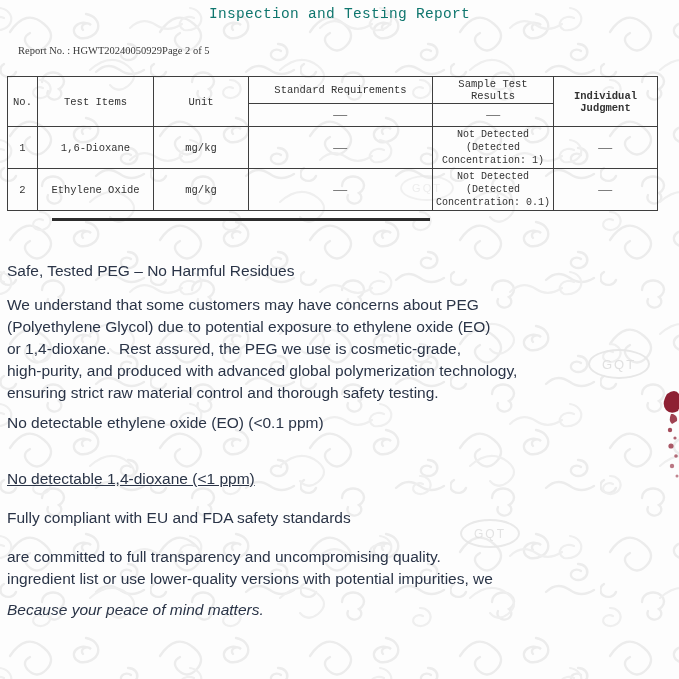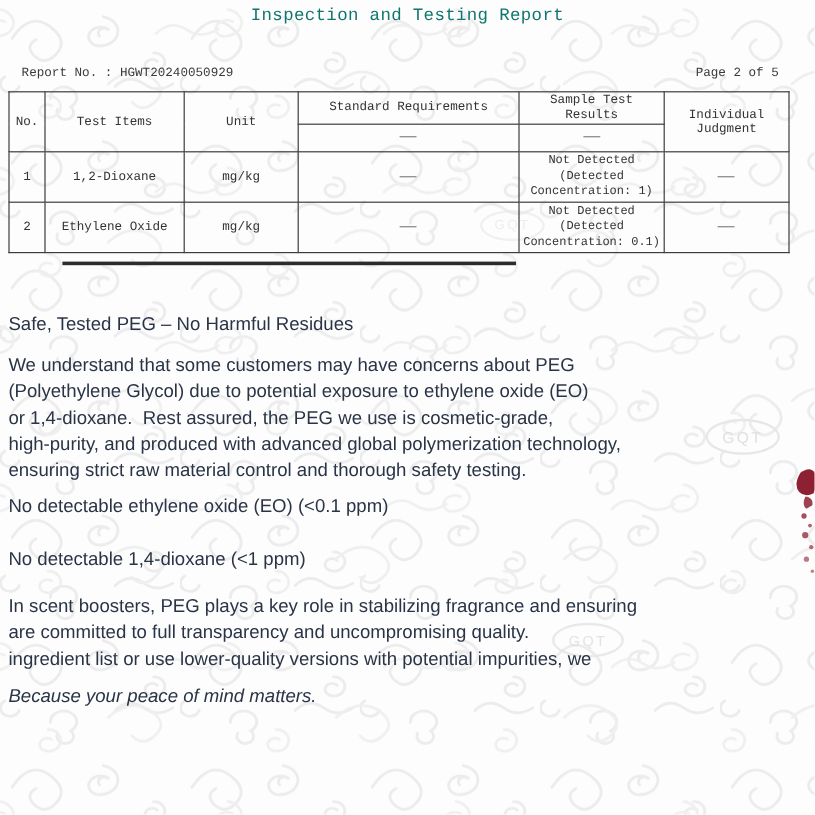--- a/index.html
+++ b/index.html
@@ -9,23 +9,23 @@
   }
   .bg-pattern{position:absolute;left:0;top:0;z-index:0;}
   .wm{position:absolute;z-index:0;border:2px solid #e7e7e7;border-radius:50%;
       color:#e0e0e0;font-family:"Liberation Sans",sans-serif;font-weight:normal;
       display:flex;align-items:center;justify-content:center;letter-spacing:2px;margin-top:35px;}
   .title{
     position:absolute;top:6px;left:0;width:100%;text-align:center;z-index:2;
     font-family:"Liberation Mono","DejaVu Sans Mono",monospace;
     font-size:14.5px;color:#0f766e;letter-spacing:.3px;
   }
-  .meta-row{position:absolute;top:55px;left:18px;right:30px;z-index:2;
-    display:flex;justify-content:space-between;
-    font-family:Liberation Mono, monospace;
+  .meta-row{position:absolute;top:45px;left:18px;right:30px;z-index:2;
+    display:flex;justify-content:flex-start;
+    font-family:Liberation Serif, serif;
     font-size:10.5px;color:#3a3a3a;}
   table.report{
     position:absolute;left:7px;top:76px;width:650px;z-index:2;
     border-collapse:collapse;table-layout:fixed;
     font-family:"Liberation Mono","DejaVu Sans Mono",monospace;
     font-size:10.5px;color:#333;background:transparent;
   }
   table.report th,table.report td{
     border:1px solid #3e3e3e;text-align:center;vertical-align:middle;
     font-weight:normal;padding:1px 2px;overflow:hidden;
@@ -36,21 +36,21 @@
   .result-line1{text-align:center;display:block;}
   .dash{display:inline-block;transform:scaleX(2.2);color:#555;}
   .divider{position:absolute;left:52px;top:218px;width:378px;height:2.5px;
     background:#2c2c2c;z-index:2;}
   .body-text{position:absolute;left:7px;top:253px;width:630px;z-index:2;
     font-size:15.5px;line-height:22px;color:#2a3447;}
   .body-text .line{white-space:pre-wrap;}
   .bt-heading{margin:7px 0 0 0;}
   .bt-para1{margin:12px 0 0 0;}
   .bt-bullet1{margin:8px 0 0 0;}
-  .bt-bullet2{margin:22px 0 0 0;}
+  .bt-bullet2{margin:34px 0 0 0;text-decoration:underline;}
   .bt-bullet3{margin:17px 0 0 0;}
   .bt-para2{margin:17px 0 0 0;}
   .bt-closing{margin:9px 0 0 0;font-style:italic;}
   .red-accent{position:absolute;right:0;top:388px;z-index:1;}
 </style>
 </head>
 <body>
 
 <div class="page">
 
@@ -116,35 +116,35 @@
         <col style="width:121px">
         <col style="width:104px">
     </colgroup>
     <thead>
       <tr class="h1">
         <th rowspan="2">No.</th>
         <th rowspan="2">Test Items</th>
         <th rowspan="2">Unit</th>
         <th>Standard Requirements</th>
         <th>Sample Test Results</th>
-        <th rowspan="2" style="width:90px;padding:0 14px;">Individual Judgment</th>
+        <th rowspan="2" style="width:90px;padding:0 14px;font-weight:bold;">Individual Judgment</th>
       </tr>
       <tr class="h2">
         <th>
           <span class="dash">—</span>
         </th>
         <th>
           <span class="dash">—</span>
         </th>
       </tr>
     </thead>
     <tbody>
       <tr class="datarow">
         <td>1</td>
-        <td>1,2-Dioxane</td>
+        <td>1,6-Dioxane</td>
         <td>mg/kg</td>
         <td>
           <span class="dash">—</span>
         </td>
         <td class="result-cell">
           <span class="result-line1">Not Detected</span>
           <span>(Detected</span><br>
           <span>Concentration: 1)</span>
         </td>
         <td>
@@ -178,23 +178,23 @@
     <div class="bt-para1">
       <div class="line">We understand that some customers may have concerns about PEG</div>
       <div class="line">(Polyethylene Glycol) due to potential exposure to ethylene oxide (EO)</div>
       <div class="line">or 1,4-dioxane.  Rest assured, the PEG we use is cosmetic-grade,</div>
       <div class="line">high-purity, and produced with advanced global polymerization technology,</div>
       <div class="line">ensuring strict raw material control and thorough safety testing.</div>
     </div>
 
     <div class="bt-bullet1 line">No detectable ethylene oxide (EO) (&lt;0.1 ppm)</div>
     <div class="bt-bullet2 line">No detectable 1,4-dioxane (&lt;1 ppm)</div>
+    <div class="bt-bullet3 line">Fully compliant with EU and FDA safety standards</div>
 
     <div class="bt-para2">
-      <div class="line">In scent boosters, PEG plays a key role in stabilizing fragrance and ensuring</div>
       <div class="line">are committed to full transparency and uncompromising quality.</div>
       <div class="line">ingredient list or use lower-quality versions with potential impurities, we</div>
     </div>
 
     <div class="bt-closing">Because your peace of mind matters.</div>
   </div>
 
 </div>
 
 </body></html>

